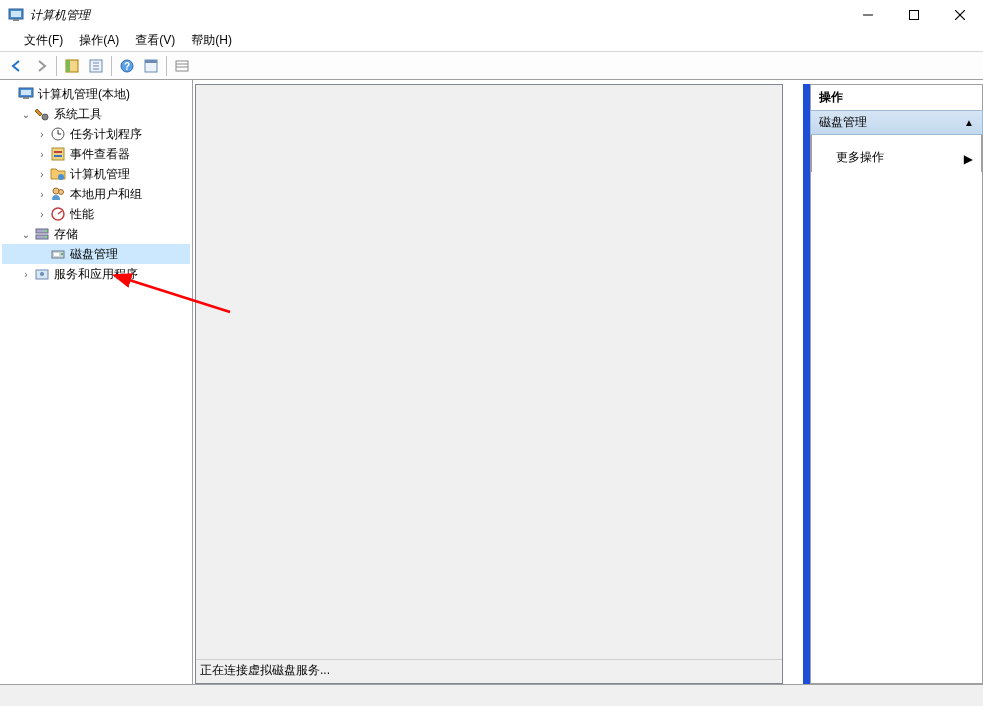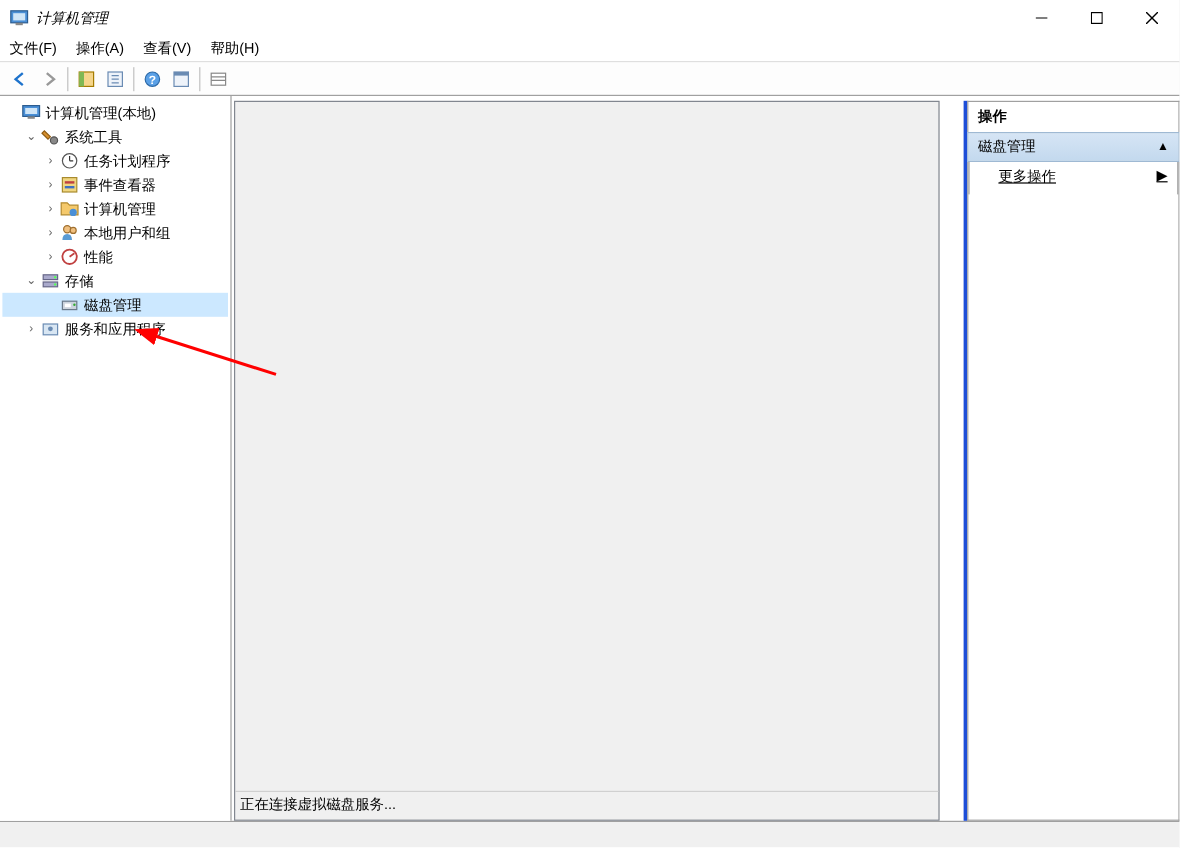--- a/index.html
+++ b/index.html
@@ -2,43 +2,43 @@
 <html><head>
 <meta charset="utf-8">
 <style>
 * { margin: 0; padding: 0; box-sizing: border-box; }
 body { font-family: "Microsoft YaHei", "Segoe UI", sans-serif; font-size: 12px; background: #fff; width: 983px; height: 707px; overflow: hidden; position: relative; }
 .titlebar { display: flex; align-items: center; height: 30px; padding: 0 0 0 8px; }
 .titlebar .tb-icon { width: 16px; height: 16px; margin-right: 6px; }
 .titlebar .title { flex: 1; font-size: 12px; color: #000; font-style: italic; }
 .winbtns { display: flex; }
 .winbtn { width: 46px; height: 30px; display: flex; align-items: center; justify-content: center; }
-.menubar { display: flex; align-items: center; height: 22px; padding-left: 0; border-bottom: 1px solid #d8d8d8; }
+.menubar { display: flex; align-items: center; height: 22px; padding-left: 16px; border-bottom: 1px solid #d8d8d8; }
 .menuitem { padding: 2px 8px; color: #000; cursor: default; }
 .toolbar { display: flex; align-items: center; height: 28px; padding-left: 6px; border-bottom: 1px solid #a0a0a0; gap: 2px; background: #fdfdfd; }
 .tbtn { width: 22px; height: 22px; display: flex; align-items: center; justify-content: center; border: 1px solid transparent; }
 .tbsep { width: 1px; height: 20px; background: #c0c0c0; margin: 0 2px; }
 .workspace { display: flex; height: 604px; }
 .tree-pane { width: 193px; border-right: 1px solid #a0a0a0; padding: 4px 2px; overflow: hidden; background: #fff; }
 .tree-node { display: flex; align-items: center; height: 20px; white-space: nowrap; cursor: default; }
 .tree-node .expander { width: 16px; text-align: center; color: #666; font-size: 10px; }
 .tree-node .nicon { width: 16px; height: 16px; margin-right: 4px; flex-shrink: 0; }
 .tree-node.selected { background: #cce8ff; }
 .tree-label { color: #000; }
 .depth-0 { padding-left: 0; }
 .depth-1 { padding-left: 16px; }
 .depth-2 { padding-left: 32px; }
 .content-pane { flex: 1; border-right: 1px solid #a0a0a0; display: flex; flex-direction: column; background: #f0f0f0; margin: 4px 0 0 2px; border: 1px solid #828790; position: relative; }
 .content-inner { flex: 1; }
 .status-text { position: absolute; bottom: 0; left: 0; right: 0; height: 24px; padding: 2px 4px; font-size: 12px; color: #000; border-top: 1px solid #d0d0d0; }
-.actions-pane { width: 180px; background: #fff; border-left: 3px solid #1d4ed8; display: flex; flex-direction: column; margin-top: 4px; margin-left: 20px; }
+.actions-pane { width: 180px; background: #fff; border-left: 7px solid #1d4ed8; display: flex; flex-direction: column; margin-top: 4px; margin-left: 20px; }
 .actions-header { padding: 4px 8px; font-weight: bold; font-size: 12px; border: 1px solid #a0a0a0; border-bottom: none; }
 .actions-section { background: linear-gradient(#d6e5f5, #c3d9ee); border: 1px solid #9fb9d3; padding: 3px 8px; display: flex; align-items: center; justify-content: space-between; font-size: 12px; }
 .actions-section .arrowup { font-size: 10px; }
-.actions-item { padding: 4px 8px 6px 24px; display: flex; align-items: flex-start; justify-content: space-between; font-size: 12px; border-left: 1px solid #a0a0a0; border-right: 1px solid #a0a0a0; text-decoration: underline; }
+.actions-item { padding: 14px 8px 6px 24px; display: flex; align-items: flex-end; justify-content: space-between; font-size: 12px; border-left: 1px solid #a0a0a0; border-right: 1px solid #a0a0a0; }
 .actions-body { flex: 1; border: 1px solid #a0a0a0; border-top: none; }
 .bottom-bar { height: 22px; border-top: 1px solid #a0a0a0; background: #f0f0f0; }
 .arrow-line { position: absolute; pointer-events: none; }
 svg.icon { display: block; }
 </style>
 </head>
 <body>
 
 <div class="titlebar">
   <span class="tb-icon">

